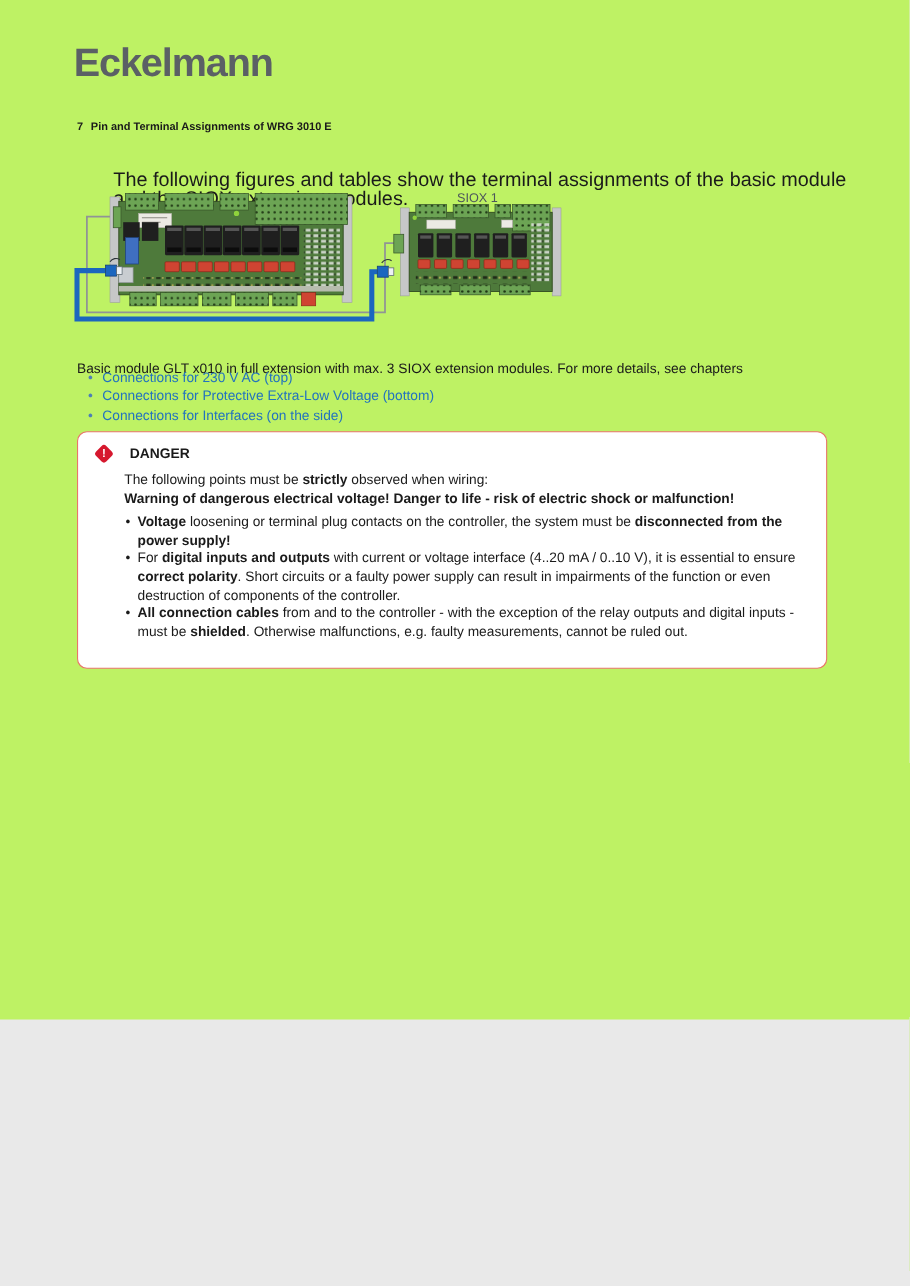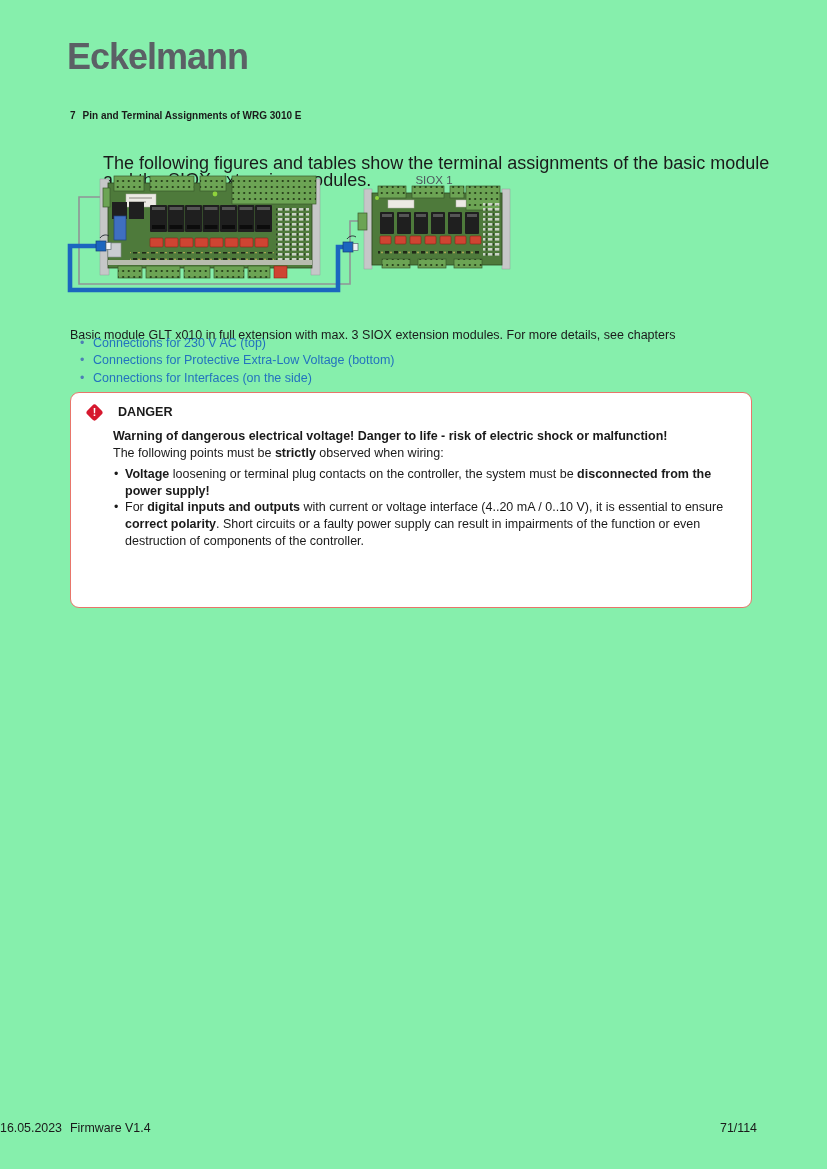--- a/index.html
+++ b/index.html
@@ -1,20 +1,20 @@
 <!DOCTYPE html>
 <html style="--link: #2373BE; --danger-red: #D6182E; --danger-border: #E8756A; --logo: #5B6065; --cable: #1B66BF; --pcb: #4E7A3B; --text: #1A1A1A;"><head>
 <meta charset="utf-8">
 <style>
   :root{
     --link:#2373BE; --danger-red:#D6182E; --danger-border:#E8756A;
     --logo:#5B6065; --cable:#1B66BF; --pcb:#4E7A3B; --text:#1A1A1A;
   }
   html,body{margin:0;padding:0;background:#e9e9e9;}
-  .page{position:relative;width:827px;height:1169px;background:#86efac;margin:0 auto;
+  .page{position:relative;width:827px;height:927px;background:#bef264;margin:0 auto;
         font-family:"Liberation Sans",sans-serif;color:var(--text);overflow:hidden;}
   .logo{position:absolute;left:67px;top:36px;font-size:36px;font-weight:bold;
         color:var(--logo);letter-spacing:-1px;}
   .heading{position:absolute;left:70px;top:110px;font-size:10px;font-weight:bold;margin:0;}
   .heading .num{margin-right:7px;}
   .intro{position:absolute;left:88px;top:137px;width:694px;font-size:18px;line-height:16.6px;margin-left:15px;}
   .figure{position:absolute;left:60px;top:172px;width:470px;height:128px;}
   .caption{position:absolute;left:70px;top:315px;font-size:12.5px;white-space:nowrap;}
   .links{position:absolute;left:80px;top:335px;margin:0;padding:0;list-style:none;
          font-size:12.5px;line-height:17.4px;}
@@ -216,25 +216,26 @@
   </ul>
 
   <div class="danger-box">
     <div class="danger-head">
       <span class="danger-icon">
           <span>!</span>
         </span>
       <span class="danger-title">DANGER</span>
     </div>
     <div class="danger-body">
+      <p><span>The following points must be </span><b>strictly</b><span> observed when wiring:</span></p>
       <p><b>Warning of dangerous electrical voltage! Danger to life - risk of electric shock or malfunction!</b></p>
-      <p><span>The following points must be </span><b>strictly</b><span> observed when wiring:</span></p>
       <ul class="danger-list">
         <li><b>Voltage</b><span> loosening or terminal plug contacts on the controller, the system must be </span><b>disconnected from the power supply!</b></li>
         <li><span>For </span><b>digital inputs and outputs</b><span> with current or voltage interface (4..20 mA / 0..10 V), it is essential to ensure </span><b>correct polarity</b><span>. Short circuits or a faulty power supply can result in impairments of the function or even destruction of components of the controller.</span></li>
+        <li><b>All connection cables</b><span> from and to the controller - with the exception of the relay outputs and digital inputs - must be </span><b>shielded</b><span>. Otherwise malfunctions, e.g. faulty measurements, cannot be ruled out.</span></li>
       </ul>
     </div>
   </div>
 
   <div class="footer">
     <span class="fl">Firmware V1.4</span>
     <span class="fc">16.05.2023</span>
     <span class="fr">71/114</span>
   </div>
 

